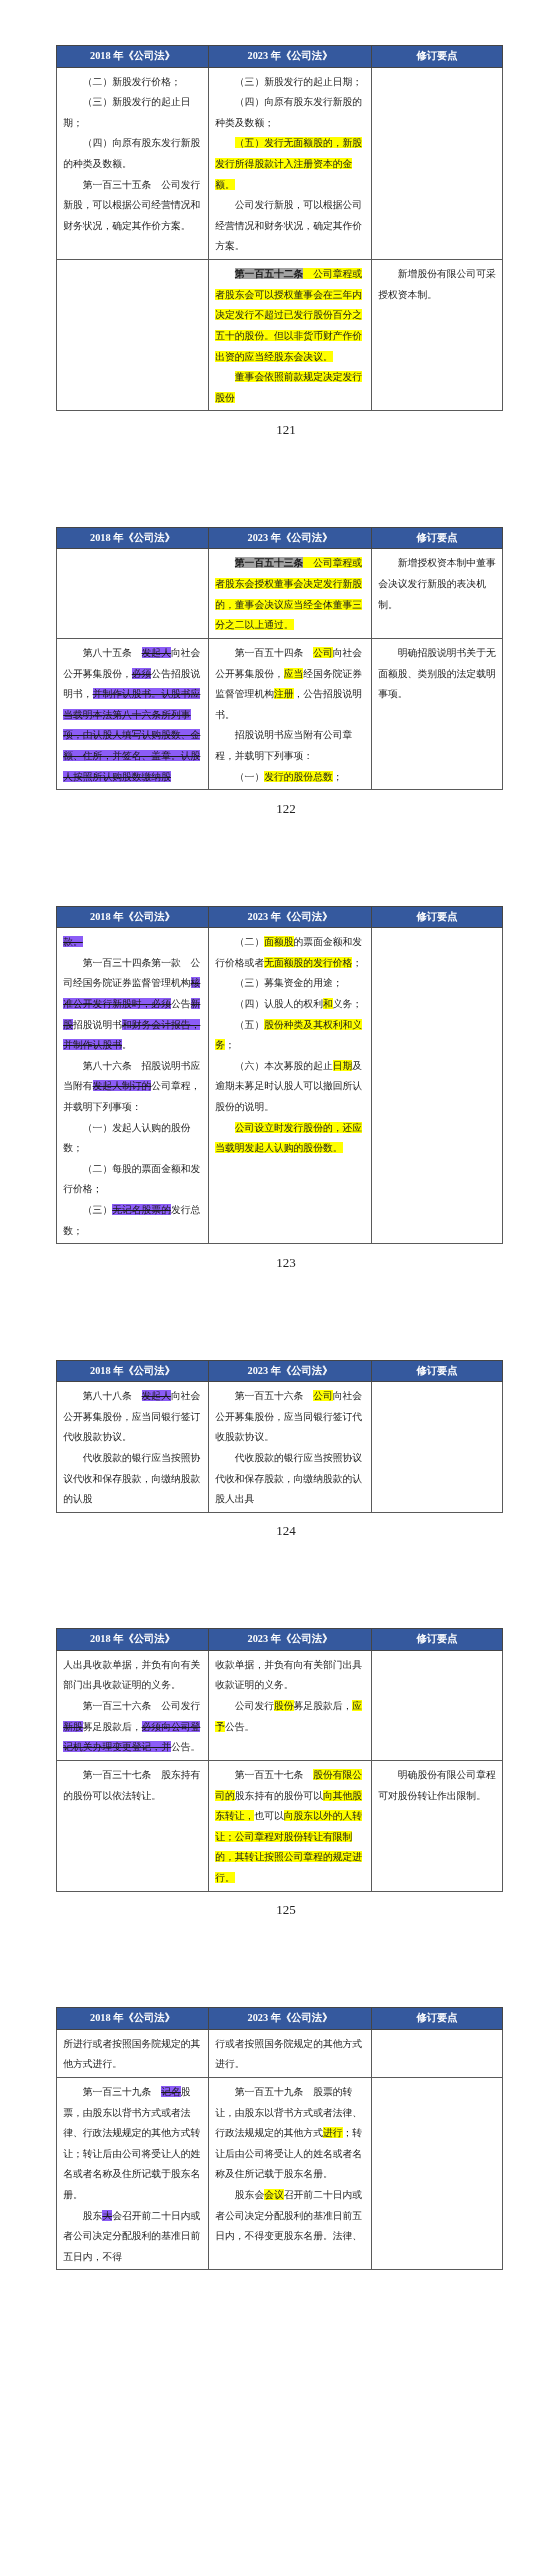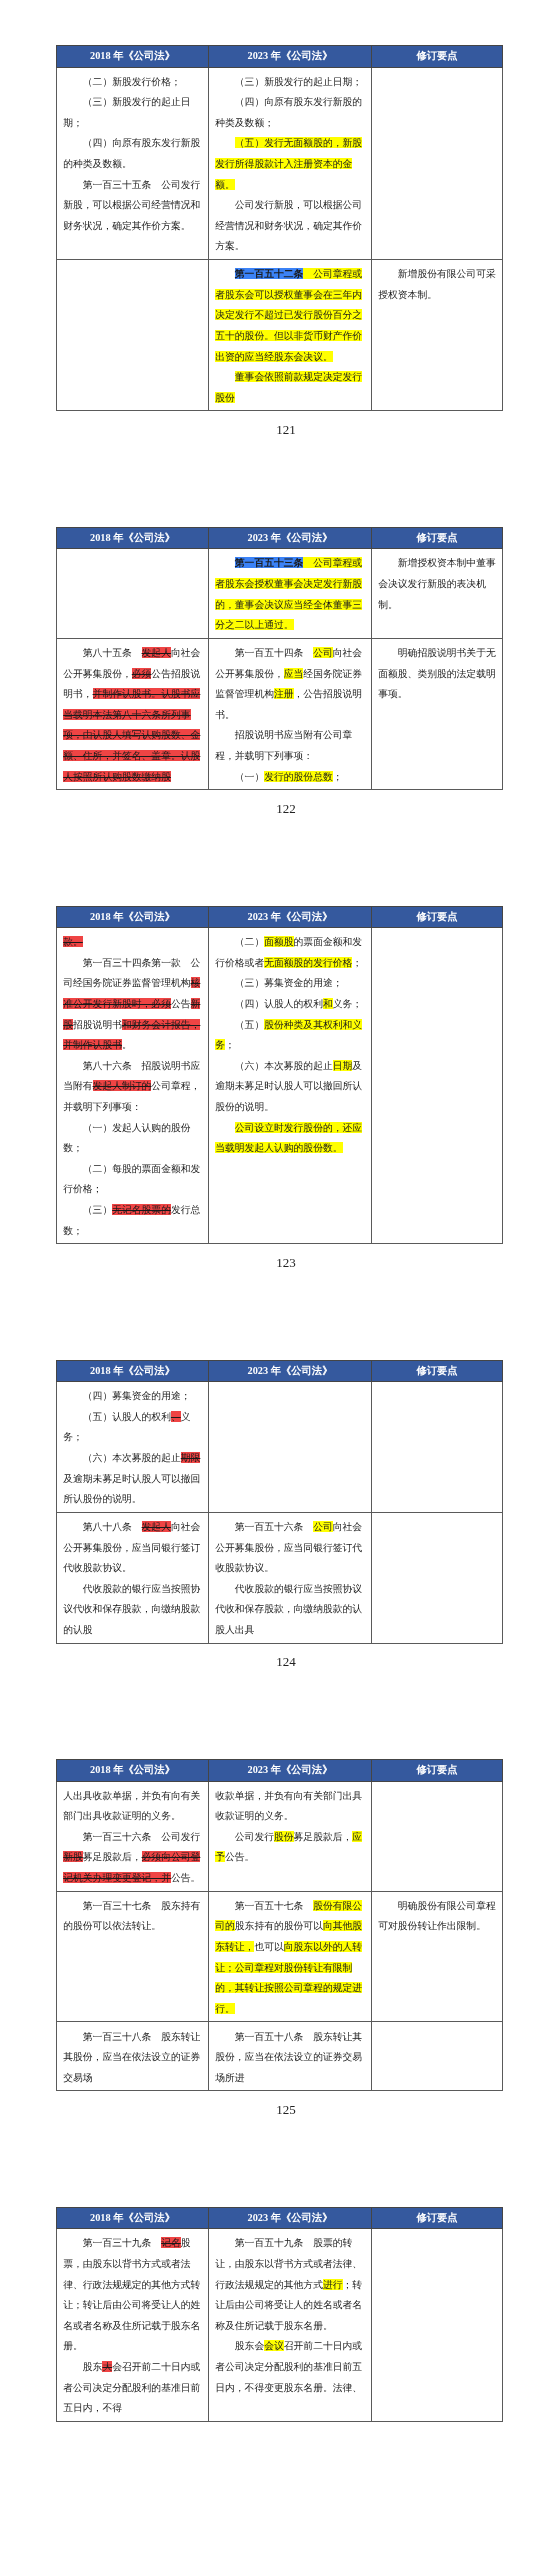--- a/index.html
+++ b/index.html
@@ -11,22 +11,22 @@
   col.c1{width:152px;} col.c2{width:163px;} col.c3{width:131px;}
   th{background:#35599E;color:#ffffff;font-size:10.3px;font-weight:bold;height:20.6px;
      border:0.5px solid #454545;text-align:center;padding:0;}
   td{border:0.5px solid #5a5a5a;vertical-align:top;padding:4.1px 6.2px 2.1px 6.2px;
      font-size:9.8px;line-height:20.6px;}
   td p{margin:0;text-indent:2em;}
   td p.cont{text-indent:0;}
   td p.center{text-align:center;text-indent:0;}
   .run-b{font-weight:normal;}
   .run-h{background:#FFFF00;}
-  .run-hb{font-weight:bold;background:#3b82f6;}
-  .run-d{background:#ef4444;text-decoration:line-through;}
+  .run-hb{font-weight:bold;background:#a3a3a3;}
+  .run-d{background:#8b5cf6;text-decoration:line-through;}
   .page-num{text-align:center;margin-top:10.3px;font-size:13px;color:#222;}
 </style>
 </head>
 <body>
 
 <div class="doc">
   <section class="section-block">
     <table class="cmp-table">
       <colgroup>
         <col class="c1">
@@ -162,29 +162,20 @@
       <thead>
         <tr>
           <th>2018 年《公司法》</th>
           <th>2023 年《公司法》</th>
           <th>修订要点</th>
         </tr>
       </thead>
       <tbody>
           <tr>
             <td>
-              <p><span>（四）募集资金的用途；</span></p>
-              <p><span>（五）认股人的权利</span><span class="run-d">、</span><span>义务；</span></p>
-              <p><span>（六）本次募股的起止</span><span class="run-d">期限</span><span>及逾期未募足时认股人可以撤回所认股份的说明。</span></p>
-            </td>
-            <td></td>
-            <td></td>
-          </tr>
-          <tr>
-            <td>
               <p><span class="run-b">第八十八条</span><span>　</span><span class="run-d">发起人</span><span>向社会公开募集股份，应当同银行签订代收股款协议。</span></p>
               <p><span>代收股款的银行应当按照协议代收和保存股款，向缴纳股款的认股</span></p>
             </td>
             <td>
               <p><span class="run-b">第一百五十六条</span><span>　</span><span class="run-h">公司</span><span>向社会公开募集股份，应当同银行签订代收股款协议。</span></p>
               <p><span>代收股款的银行应当按照协议代收和保存股款，向缴纳股款的认股人出具</span></p>
             </td>
             <td></td>
           </tr>
         </tbody>
@@ -222,49 +213,49 @@
             <td>
               <p><span class="run-b">第一百三十七条</span><span>　股东持有的股份可以依法转让。</span></p>
             </td>
             <td>
               <p><span class="run-b">第一百五十七条</span><span>　</span><span class="run-h">股份有限公司的</span><span>股东持有的股份可以</span><span class="run-h">向其他股东转让，</span><span>也可以</span><span class="run-h">向股东以外的人转让；</span><span class="run-h">公司章程对股份转让有限制的，其转让按照公司章程的规定进行。</span></p>
             </td>
             <td>
               <p><span>明确股份有限公司章程可对股份转让作出限制。</span></p>
             </td>
           </tr>
-          <tr>
-            <td>
-              <p><span class="run-b">第一百三十八条</span><span>　股东转让其股份，应当在依法设立的证券交易场</span></p>
-            </td>
-            <td>
-              <p><span class="run-b">第一百五十八条</span><span>　股东转让其股份，应当在依法设立的证券交易场所进</span></p>
-            </td>
-            <td></td>
-          </tr>
         </tbody>
     </table>
     <div class="page-num">125</div>
   </section>
 
   <section class="section-block">
     <table class="cmp-table">
       <colgroup>
         <col class="c1">
           <col class="c2">
           <col class="c3">
       </colgroup>
       <thead>
         <tr>
           <th>2018 年《公司法》</th>
           <th>2023 年《公司法》</th>
           <th>修订要点</th>
         </tr>
       </thead>
       <tbody>
+          <tr>
+            <td>
+              <p class="cont"><span>所进行或者按照国务院规定的其他方式进行。</span></p>
+            </td>
+            <td>
+              <p class="cont"><span>行或者按照国务院规定的其他方式进行。</span></p>
+            </td>
+            <td></td>
+          </tr>
           <tr>
             <td>
               <p><span class="run-b">第一百三十九条</span><span>　</span><span class="run-d">记名</span><span>股票，由股东以背书方式或者法律、行政法规规定的其他方式转让；转让后由公司将受让人的姓名或者名称及住所记载于股东名册。</span></p>
               <p><span>股东</span><span class="run-d">大</span><span>会召开前二十日内或者公司决定分配股利的基准日前五日内，不得</span></p>
             </td>
             <td>
               <p><span class="run-b">第一百五十九条</span><span>　股票的转让，由股东以背书方式或者法律、行政法规规定的其他方式</span><span class="run-h">进行</span><span>；转让后由公司将受让人的姓名或者名称及住所记载于股东名册。</span></p>
               <p><span>股东会</span><span class="run-h">会议</span><span>召开前二十日内或者公司决定分配股利的基准日前五日内，不得变更股东名册。法律、</span></p>
             </td>
             <td></td>

